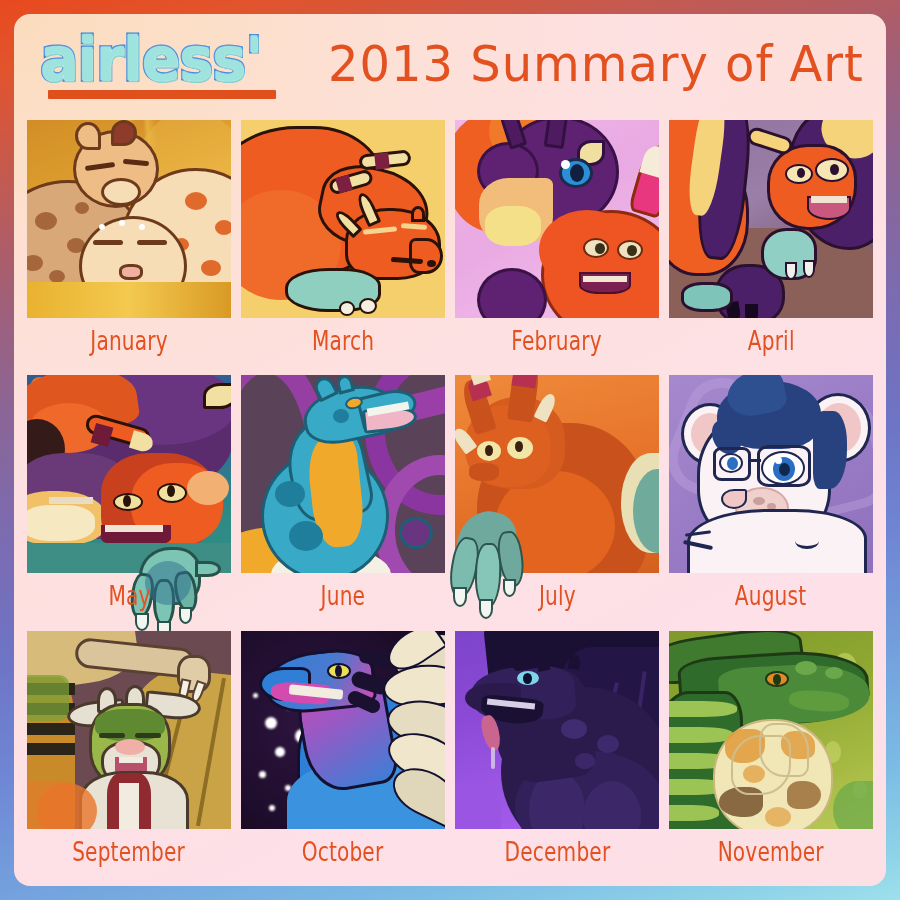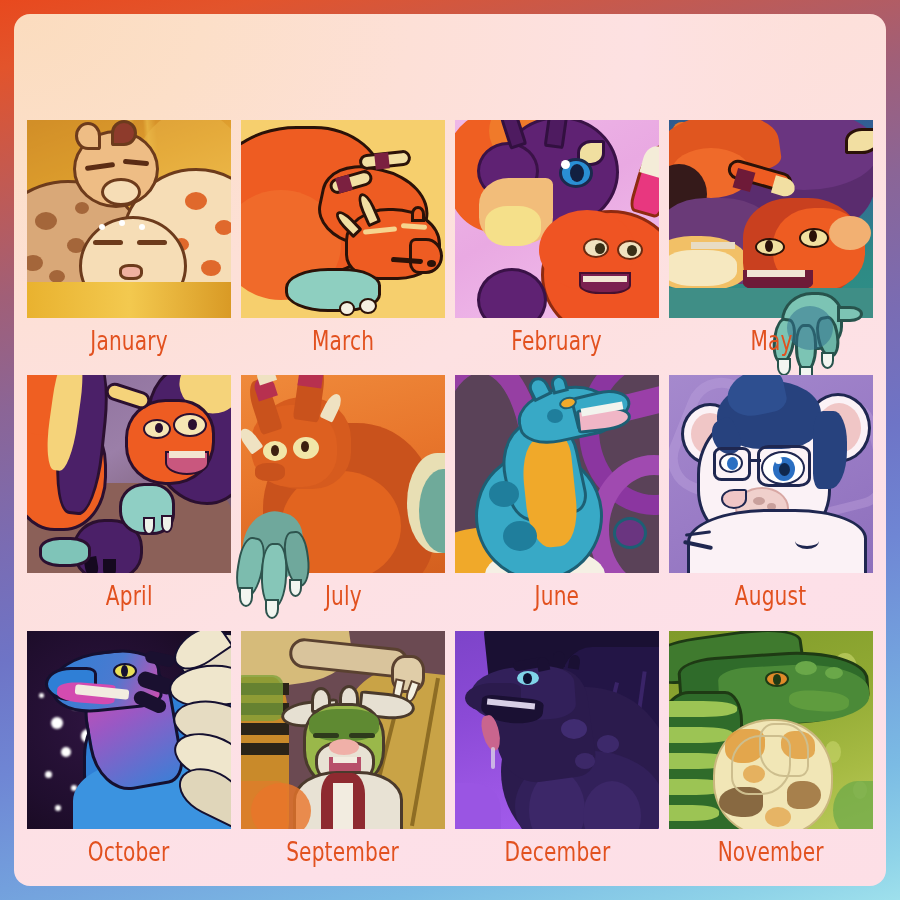--- a/index.html
+++ b/index.html
@@ -154,20 +154,27 @@
 
   
   .dec-bg{background:linear-gradient(165deg,#7d44c9 0%,#8b4ad6 35%,#9a55e3 65%,#a75ef0 100%);}
   .darkp{background:#2b1b4d;border-radius:50%;}
 </style>
 </head>
 <body>
 
 <div id="card">
 
+  <div id="header">
+    <div id="logo-block">
+      <div id="logo-word">airless'</div>
+      <div id="logo-underline"></div>
+    </div>
+    <div id="title">2013 Summary of Art</div>
+  </div>
 
   <div id="grid">
 
     <div class="cell">
       <div class="art-frame">
         <div class="art">
           <div class="bg jan-bg"></div>
           <div class="sh jan-straw" style="inset:0;opacity:.6"></div>
           <div class="sh" style="left:-30px;top:-20px;width:150px;height:120px;background:#d89a2c;border-radius:50%;opacity:.55"></div>
           <div class="sh" style="right:-20px;top:-10px;width:120px;height:150px;background:#eab548;border-radius:50%;opacity:.5"></div>
@@ -271,20 +278,58 @@
 
           <div class="sh" style="left:22px;bottom:-14px;width:70px;height:64px;background:#5f2273;border:3px solid #3a1247;border-radius:50%"></div>
         </div>
       </div>
       <div class="month-label">February</div>
     </div>
 
     <div class="cell">
       <div class="art-frame">
         <div class="art">
+          <div class="bg apr-bg"></div>
+          <div class="sh" style="left:0;bottom:0;width:100%;height:90px;background:#8b6058;border-radius:40% 30% 0 0"></div>
+          <div class="sh" style="right:6px;top:58px;width:40px;height:16px;background:#6f5576;border-radius:10px;transform:rotate(-8deg)"></div>
+          <div class="sh" style="right:22px;top:80px;width:32px;height:14px;background:#6f5576;border-radius:10px;transform:rotate(-8deg)"></div>
+
+          <div class="sh" style="left:-16px;top:36px;width:96px;height:120px;background:#ef5f22;border:3px solid #2b1030;border-radius:45%"></div>
+          <div class="sh" style="left:-20px;top:-10px;width:70px;height:70px;background:#ef5f22;border-radius:50%"></div>
+
+          <div class="sh" style="left:32px;top:-20px;width:46px;height:160px;background:#4b2068;border:3px solid #2b1030;border-radius:40%;transform:rotate(6deg)"></div>
+          <div class="sh" style="left:24px;top:-24px;width:28px;height:120px;background:#f5d37a;border-radius:40%;transform:rotate(8deg)"></div>
+          <div class="sh" style="left:46px;bottom:-8px;width:70px;height:62px;background:#4b2068;border:3px solid #2b1030;border-radius:45%"></div>
+          <div class="sh" style="left:58px;bottom:-4px;width:13px;height:20px;background:#15091f;border-radius:0 0 50% 50%;transform:rotate(-10deg)"></div>
+          <div class="sh" style="left:76px;bottom:-6px;width:13px;height:20px;background:#15091f;border-radius:0 0 50% 50%"></div>
+
+          <div class="sh" style="right:-26px;top:-10px;width:110px;height:140px;background:#4b2068;border:3px solid #2b1030;border-radius:40% 50% 50% 60%"></div>
+          <div class="sh" style="right:-10px;top:-16px;width:62px;height:54px;background:#f5d37a;border-radius:50%;transform:rotate(20deg)"></div>
+
+          <div class="sh" style="right:16px;top:24px;width:90px;height:86px;background:#ee5c22;border:3px solid #2b1030;border-radius:45% 40% 50% 45%"></div>
+          <div class="sh" style="right:24px;top:38px;width:34px;height:24px;background:#f6e6b4;border:2px solid #2b1030;border-radius:50%"></div>
+          <div class="sh" style="right:60px;top:44px;width:28px;height:20px;background:#f6e6b4;border:2px solid #2b1030;border-radius:50%"></div>
+          <div class="sh" style="right:34px;top:44px;width:9px;height:11px;background:#2b1030;border-radius:50%"></div>
+          <div class="sh" style="right:68px;top:48px;width:8px;height:10px;background:#2b1030;border-radius:50%"></div>
+          <div class="sh" style="right:22px;top:76px;width:44px;height:24px;background:#c9577e;border:2px solid #2b1030;border-radius:0 0 50% 50%"></div>
+          <div class="sh" style="right:26px;top:76px;width:36px;height:7px;background:#f2e4d0"></div>
+          <div class="sh" style="right:80px;top:12px;width:46px;height:18px;background:#f5d37a;border:3px solid #2b1030;border-radius:10px;transform:rotate(18deg)"></div>
+
+          <div class="sh" style="right:56px;top:108px;width:56px;height:52px;background:#8fcfc4;border:3px solid #2b1030;border-radius:45% 40% 40% 45%"></div>
+          <div class="sh" style="right:58px;top:140px;width:12px;height:18px;background:#eef2ea;border:2px solid #2b1030;border-radius:0 0 50% 50%"></div>
+          <div class="sh" style="right:76px;top:142px;width:12px;height:18px;background:#eef2ea;border:2px solid #2b1030;border-radius:0 0 50% 50%"></div>
+          <div class="sh" style="left:12px;bottom:6px;width:52px;height:30px;background:#7fc4b8;border:3px solid #2b1030;border-radius:40%"></div>
+        </div>
+      </div>
+      <div class="month-label">April</div>
+    </div>
+
+    <div class="cell">
+      <div class="art-frame">
+        <div class="art">
           <div class="bg may-bg"></div>
           <div class="sh" style="left:4px;top:2px;width:18px;height:16px;background:#e8782a;border-radius:50%"></div>
           <div class="sh" style="left:24px;top:-2px;width:22px;height:18px;background:#e8782a;border-radius:50%"></div>
           <div class="sh" style="left:46px;top:4px;width:14px;height:12px;background:#e8782a;border-radius:50%"></div>
 
           <div class="sh" style="left:16px;top:4px;width:190px;height:120px;background:#5a2c6e;border-radius:40% 30% 50% 40%"></div>
           <div class="sh" style="left:60px;top:-10px;width:150px;height:80px;background:#6a3580;border-radius:50%"></div>
 
           <div class="sh" style="left:-10px;top:-6px;width:120px;height:62px;background:#e0561f;border-radius:50% 60% 20% 40%;transform:rotate(-8deg)"></div>
           <div class="sh" style="left:2px;top:28px;width:80px;height:50px;background:#ef6a2a;border-radius:50%"></div>
@@ -324,53 +369,50 @@
           <div class="sh" style="left:152px;top:232px;width:13px;height:17px;background:#f2f5f0;border:2px solid #27534c;border-radius:0 0 60% 60%"></div>
           <div class="sh" style="left:118px;top:186px;width:46px;height:44px;background:#2e6e8e;border-radius:50%;opacity:.5"></div>
         </div>
       </div>
       <div class="month-label">May</div>
     </div>
 
     <div class="cell">
       <div class="art-frame">
         <div class="art">
-          <div class="bg apr-bg"></div>
-          <div class="sh" style="left:0;bottom:0;width:100%;height:90px;background:#8b6058;border-radius:40% 30% 0 0"></div>
-          <div class="sh" style="right:6px;top:58px;width:40px;height:16px;background:#6f5576;border-radius:10px;transform:rotate(-8deg)"></div>
-          <div class="sh" style="right:22px;top:80px;width:32px;height:14px;background:#6f5576;border-radius:10px;transform:rotate(-8deg)"></div>
-
-          <div class="sh" style="left:-16px;top:36px;width:96px;height:120px;background:#ef5f22;border:3px solid #2b1030;border-radius:45%"></div>
-          <div class="sh" style="left:-20px;top:-10px;width:70px;height:70px;background:#ef5f22;border-radius:50%"></div>
-
-          <div class="sh" style="left:32px;top:-20px;width:46px;height:160px;background:#4b2068;border:3px solid #2b1030;border-radius:40%;transform:rotate(6deg)"></div>
-          <div class="sh" style="left:24px;top:-24px;width:28px;height:120px;background:#f5d37a;border-radius:40%;transform:rotate(8deg)"></div>
-          <div class="sh" style="left:46px;bottom:-8px;width:70px;height:62px;background:#4b2068;border:3px solid #2b1030;border-radius:45%"></div>
-          <div class="sh" style="left:58px;bottom:-4px;width:13px;height:20px;background:#15091f;border-radius:0 0 50% 50%;transform:rotate(-10deg)"></div>
-          <div class="sh" style="left:76px;bottom:-6px;width:13px;height:20px;background:#15091f;border-radius:0 0 50% 50%"></div>
-
-          <div class="sh" style="right:-26px;top:-10px;width:110px;height:140px;background:#4b2068;border:3px solid #2b1030;border-radius:40% 50% 50% 60%"></div>
-          <div class="sh" style="right:-10px;top:-16px;width:62px;height:54px;background:#f5d37a;border-radius:50%;transform:rotate(20deg)"></div>
-
-          <div class="sh" style="right:16px;top:24px;width:90px;height:86px;background:#ee5c22;border:3px solid #2b1030;border-radius:45% 40% 50% 45%"></div>
-          <div class="sh" style="right:24px;top:38px;width:34px;height:24px;background:#f6e6b4;border:2px solid #2b1030;border-radius:50%"></div>
-          <div class="sh" style="right:60px;top:44px;width:28px;height:20px;background:#f6e6b4;border:2px solid #2b1030;border-radius:50%"></div>
-          <div class="sh" style="right:34px;top:44px;width:9px;height:11px;background:#2b1030;border-radius:50%"></div>
-          <div class="sh" style="right:68px;top:48px;width:8px;height:10px;background:#2b1030;border-radius:50%"></div>
-          <div class="sh" style="right:22px;top:76px;width:44px;height:24px;background:#c9577e;border:2px solid #2b1030;border-radius:0 0 50% 50%"></div>
-          <div class="sh" style="right:26px;top:76px;width:36px;height:7px;background:#f2e4d0"></div>
-          <div class="sh" style="right:80px;top:12px;width:46px;height:18px;background:#f5d37a;border:3px solid #2b1030;border-radius:10px;transform:rotate(18deg)"></div>
-
-          <div class="sh" style="right:56px;top:108px;width:56px;height:52px;background:#8fcfc4;border:3px solid #2b1030;border-radius:45% 40% 40% 45%"></div>
-          <div class="sh" style="right:58px;top:140px;width:12px;height:18px;background:#eef2ea;border:2px solid #2b1030;border-radius:0 0 50% 50%"></div>
-          <div class="sh" style="right:76px;top:142px;width:12px;height:18px;background:#eef2ea;border:2px solid #2b1030;border-radius:0 0 50% 50%"></div>
-          <div class="sh" style="left:12px;bottom:6px;width:52px;height:30px;background:#7fc4b8;border:3px solid #2b1030;border-radius:40%"></div>
-        </div>
-      </div>
-      <div class="month-label">April</div>
+          <div class="bg jun-bg"></div>
+
+          <div class="sh" style="left:-40px;top:-24px;width:130px;height:240px;border:22px solid #9a3fa8;border-radius:50%;opacity:.95"></div>
+          <div class="sh" style="right:-70px;top:-30px;width:150px;height:170px;border:20px solid #8b36a0;border-radius:50%"></div>
+          <div class="sh" style="right:-60px;top:80px;width:130px;height:150px;border:20px solid #a04ab0;border-radius:50%"></div>
+          <div class="sh" style="right:-20px;top:18px;width:90px;height:26px;background:#9a3fa8;border-radius:12px;transform:rotate(-14deg)"></div>
+
+          <div class="sh" style="left:-30px;bottom:-24px;width:130px;height:70px;background:#f0a92a;border-radius:50%"></div>
+          <div class="sh" style="left:30px;bottom:-30px;width:120px;height:56px;background:#f5f0e4;border-radius:50%"></div>
+
+          <div class="sh teal" style="left:20px;top:76px;width:128px;height:130px"></div>
+          <div class="sh" style="left:48px;top:44px;width:78px;height:100px;background:#38a9c6;border:3px solid #1d5f74;border-radius:50% 40% 20% 30%;transform:rotate(-12deg)"></div>
+
+          <div class="sh" style="left:70px;top:62px;width:50px;height:110px;background:#f0a92a;border-radius:40% 20% 40% 40%;transform:rotate(-6deg)"></div>
+
+          <div class="sh" style="left:62px;top:12px;width:94px;height:54px;background:#38a9c6;border:3px solid #1d5f74;border-radius:50% 50% 20% 40%;transform:rotate(-12deg)"></div>
+          <div class="sh" style="left:118px;top:16px;width:58px;height:34px;background:#38a9c6;border:3px solid #1d5f74;border-radius:10% 50% 50% 10%;transform:rotate(-14deg)"></div>
+          <div class="sh" style="left:122px;top:32px;width:54px;height:24px;background:#f0b6c6;border:3px solid #1d5f74;border-radius:10% 50% 50% 10%;transform:rotate(-6deg)"></div>
+          <div class="sh" style="left:126px;top:30px;width:42px;height:8px;background:#f2f4ee;transform:rotate(-10deg)"></div>
+          <div class="sh" style="left:104px;top:22px;width:18px;height:12px;background:#f0a92a;border:2px solid #1d5f74;border-radius:50%;transform:rotate(-14deg)"></div>
+          <div class="sh" style="left:74px;top:2px;width:20px;height:22px;background:#38a9c6;border:3px solid #1d5f74;border-radius:50% 50% 0 0;transform:rotate(-26deg)"></div>
+          <div class="sh" style="left:96px;top:0px;width:16px;height:18px;background:#38a9c6;border:3px solid #1d5f74;border-radius:50% 50% 0 0;transform:rotate(-14deg)"></div>
+
+          <div class="sh" style="left:34px;top:106px;width:30px;height:26px;background:#1f7e9c;border-radius:50%"></div>
+          <div class="sh" style="left:48px;top:146px;width:34px;height:30px;background:#1f7e9c;border-radius:50%"></div>
+          <div class="sh" style="left:92px;top:34px;width:16px;height:14px;background:#1f7e9c;border-radius:50%"></div>
+          <div class="sh" style="right:12px;bottom:24px;width:34px;height:32px;background:#6a3580;border:3px solid #1d5f74;border-radius:50%"></div>
+        </div>
+      </div>
+      <div class="month-label">June</div>
     </div>
 
     <div class="cell">
       <div class="art-frame">
         <div class="art">
           <div class="bg jul-bg"></div>
 
           <div class="sh" style="left:22px;top:48px;width:170px;height:170px;background:#c9521c;border-radius:50% 45% 30% 40%"></div>
           <div class="sh" style="left:40px;top:96px;width:120px;height:110px;background:#e2641f;border-radius:50%"></div>
           <div class="sh" style="left:14px;top:22px;width:96px;height:92px;background:#d65b1e;border-radius:50% 45% 40% 45%"></div>
@@ -404,55 +446,20 @@
           <div class="sh" style="left:24px;top:224px;width:14px;height:20px;background:#f2f5f0;border:2px solid #2e544e;border-radius:0 0 60% 60%"></div>
           <div class="sh" style="left:48px;top:204px;width:13px;height:18px;background:#f2f5f0;border:2px solid #2e544e;border-radius:0 0 60% 60%"></div>
         </div>
       </div>
       <div class="month-label">July</div>
     </div>
 
     <div class="cell">
       <div class="art-frame">
         <div class="art">
-          <div class="bg jun-bg"></div>
-
-          <div class="sh" style="left:-40px;top:-24px;width:130px;height:240px;border:22px solid #9a3fa8;border-radius:50%;opacity:.95"></div>
-          <div class="sh" style="right:-70px;top:-30px;width:150px;height:170px;border:20px solid #8b36a0;border-radius:50%"></div>
-          <div class="sh" style="right:-60px;top:80px;width:130px;height:150px;border:20px solid #a04ab0;border-radius:50%"></div>
-          <div class="sh" style="right:-20px;top:18px;width:90px;height:26px;background:#9a3fa8;border-radius:12px;transform:rotate(-14deg)"></div>
-
-          <div class="sh" style="left:-30px;bottom:-24px;width:130px;height:70px;background:#f0a92a;border-radius:50%"></div>
-          <div class="sh" style="left:30px;bottom:-30px;width:120px;height:56px;background:#f5f0e4;border-radius:50%"></div>
-
-          <div class="sh teal" style="left:20px;top:76px;width:128px;height:130px"></div>
-          <div class="sh" style="left:48px;top:44px;width:78px;height:100px;background:#38a9c6;border:3px solid #1d5f74;border-radius:50% 40% 20% 30%;transform:rotate(-12deg)"></div>
-
-          <div class="sh" style="left:70px;top:62px;width:50px;height:110px;background:#f0a92a;border-radius:40% 20% 40% 40%;transform:rotate(-6deg)"></div>
-
-          <div class="sh" style="left:62px;top:12px;width:94px;height:54px;background:#38a9c6;border:3px solid #1d5f74;border-radius:50% 50% 20% 40%;transform:rotate(-12deg)"></div>
-          <div class="sh" style="left:118px;top:16px;width:58px;height:34px;background:#38a9c6;border:3px solid #1d5f74;border-radius:10% 50% 50% 10%;transform:rotate(-14deg)"></div>
-          <div class="sh" style="left:122px;top:32px;width:54px;height:24px;background:#f0b6c6;border:3px solid #1d5f74;border-radius:10% 50% 50% 10%;transform:rotate(-6deg)"></div>
-          <div class="sh" style="left:126px;top:30px;width:42px;height:8px;background:#f2f4ee;transform:rotate(-10deg)"></div>
-          <div class="sh" style="left:104px;top:22px;width:18px;height:12px;background:#f0a92a;border:2px solid #1d5f74;border-radius:50%;transform:rotate(-14deg)"></div>
-          <div class="sh" style="left:74px;top:2px;width:20px;height:22px;background:#38a9c6;border:3px solid #1d5f74;border-radius:50% 50% 0 0;transform:rotate(-26deg)"></div>
-          <div class="sh" style="left:96px;top:0px;width:16px;height:18px;background:#38a9c6;border:3px solid #1d5f74;border-radius:50% 50% 0 0;transform:rotate(-14deg)"></div>
-
-          <div class="sh" style="left:34px;top:106px;width:30px;height:26px;background:#1f7e9c;border-radius:50%"></div>
-          <div class="sh" style="left:48px;top:146px;width:34px;height:30px;background:#1f7e9c;border-radius:50%"></div>
-          <div class="sh" style="left:92px;top:34px;width:16px;height:14px;background:#1f7e9c;border-radius:50%"></div>
-          <div class="sh" style="right:12px;bottom:24px;width:34px;height:32px;background:#6a3580;border:3px solid #1d5f74;border-radius:50%"></div>
-        </div>
-      </div>
-      <div class="month-label">June</div>
-    </div>
-
-    <div class="cell">
-      <div class="art-frame">
-        <div class="art">
           <div class="bg aug-bg"></div>
           <div class="sh" style="left:6px;top:10px;width:120px;height:120px;border:10px solid #b79ad8;border-radius:30%;transform:rotate(22deg);opacity:.55"></div>
           <div class="sh" style="right:-10px;top:30px;width:110px;height:110px;border:9px solid #b79ad8;border-radius:28%;transform:rotate(-14deg);opacity:.5"></div>
 
           <div class="sh" style="left:12px;top:28px;width:58px;height:62px;background:#fbf2f6;border:3px solid #1f2750;border-radius:50%"></div>
           <div class="sh" style="left:22px;top:38px;width:38px;height:42px;background:#f0c6c6;border-radius:50%"></div>
           <div class="sh" style="right:2px;top:18px;width:66px;height:70px;background:#fbf2f6;border:3px solid #1f2750;border-radius:50%"></div>
           <div class="sh" style="right:12px;top:28px;width:44px;height:50px;background:#f0c6c6;border-radius:50%"></div>
 
           <div class="sh" style="left:28px;top:34px;width:134px;height:136px;background:#fbf2f6;border:3px solid #1f2750;border-radius:48% 48% 40% 40%"></div>
@@ -478,20 +485,66 @@
           <div class="sh" style="left:84px;top:122px;width:12px;height:8px;background:#c9a09c;border-radius:50%"></div>
           <div class="sh" style="left:98px;top:128px;width:9px;height:7px;background:#c9a09c;border-radius:50%"></div>
 
           <div class="sh" style="left:18px;bottom:-10px;width:180px;height:74px;background:#fbf2f6;border:3px solid #1f2750;border-radius:45% 40% 10% 10%"></div>
           <div class="sh" style="left:126px;bottom:24px;width:24px;height:16px;border-bottom:3px solid #1f2750;border-radius:0 0 50% 50%"></div>
           <div class="sh" style="left:14px;bottom:26px;width:30px;height:4px;background:#1f2750;border-radius:2px;transform:rotate(12deg)"></div>
           <div class="sh" style="left:16px;bottom:38px;width:26px;height:3px;background:#1f2750;border-radius:2px;transform:rotate(-8deg)"></div>
         </div>
       </div>
       <div class="month-label">August</div>
+    </div>
+
+    <div class="cell">
+      <div class="art-frame">
+        <div class="art">
+          <div class="bg sep-bg"></div>
+
+          <div class="sh" style="left:-20px;top:-16px;width:130px;height:70px;background:#d6bb7a;border-radius:0 0 40% 10%;transform:rotate(-8deg)"></div>
+          <div class="sh" style="right:-22px;top:40px;width:130px;height:170px;background:#c9a346;border-radius:40% 0 0 20%;transform:rotate(6deg)"></div>
+          <div class="sh" style="right:18px;top:46px;width:4px;height:150px;background:#8e6d24;transform:rotate(10deg)"></div>
+          <div class="sh" style="right:58px;top:58px;width:4px;height:130px;background:#8e6d24;transform:rotate(14deg)"></div>
+
+          <div class="sh" style="left:48px;top:12px;width:120px;height:30px;background:#d9c49c;border:3px solid #5a4130;border-radius:16px;transform:rotate(6deg)"></div>
+          <div class="sh" style="left:150px;top:24px;width:34px;height:38px;background:#e0cda8;border:3px solid #5a4130;border-radius:40%"></div>
+          <div class="sh" style="left:152px;top:48px;width:10px;height:24px;background:#f4f0e2;border:2px solid #5a4130;border-radius:0 0 60% 60%;transform:rotate(12deg)"></div>
+          <div class="sh" style="left:166px;top:50px;width:10px;height:22px;background:#f4f0e2;border:2px solid #5a4130;border-radius:0 0 60% 60%;transform:rotate(20deg)"></div>
+
+          <div class="sh" style="left:-8px;top:46px;width:56px;height:160px;background:#c98a2a;border-radius:20% 30% 10% 10%"></div>
+          <div class="sh" style="left:-8px;top:52px;width:56px;height:12px;background:#2b2418"></div>
+          <div class="sh" style="left:-8px;top:72px;width:56px;height:12px;background:#2b2418"></div>
+          <div class="sh" style="left:-8px;top:92px;width:56px;height:12px;background:#2b2418"></div>
+          <div class="sh" style="left:-8px;top:112px;width:56px;height:12px;background:#2b2418"></div>
+          <div class="sh" style="left:-8px;top:44px;width:50px;height:46px;background:#7ba23a;border-radius:20%;opacity:.75"></div>
+          <div class="sh" style="left:-8px;top:150px;width:54px;height:56px;background:#e8762a;border-radius:20%;opacity:.55"></div>
+
+          <div class="sh" style="left:40px;top:70px;width:58px;height:26px;background:#e6e0d2;border:3px solid #4a3a2c;border-radius:50% 10% 10% 50%;transform:rotate(-6deg)"></div>
+          <div class="sh" style="right:30px;top:62px;width:56px;height:26px;background:#e6e0d2;border:3px solid #4a3a2c;border-radius:10% 50% 50% 10%;transform:rotate(6deg)"></div>
+          <div class="sh" style="left:70px;top:56px;width:20px;height:26px;background:#e6e0d2;border:3px solid #4a3a2c;border-radius:50% 50% 10% 10%"></div>
+          <div class="sh" style="left:98px;top:54px;width:20px;height:26px;background:#e6e0d2;border:3px solid #4a3a2c;border-radius:50% 50% 10% 10%"></div>
+
+          <div class="sh" style="left:62px;top:72px;width:82px;height:86px;background:#9ab84a;border:3px solid #4a3a2c;border-radius:40% 40% 45% 45%"></div>
+          <div class="sh" style="left:68px;top:78px;width:70px;height:32px;background:#5f8a32;border-radius:40%"></div>
+          <div class="sh" style="left:72px;top:102px;width:26px;height:5px;background:#2e3a1c;border-radius:3px"></div>
+          <div class="sh" style="left:108px;top:102px;width:26px;height:5px;background:#2e3a1c;border-radius:3px"></div>
+          <div class="sh" style="left:74px;top:110px;width:60px;height:46px;background:#e8e2d4;border:3px solid #4a3a2c;border-radius:40% 40% 50% 50%"></div>
+          <div class="sh" style="left:88px;top:108px;width:30px;height:16px;background:#f0b0a8;border-radius:50%"></div>
+          <div class="sh" style="left:88px;top:126px;width:32px;height:26px;background:#b7506a;border-radius:0 0 50% 50%"></div>
+          <div class="sh" style="left:92px;top:126px;width:24px;height:6px;background:#f2ece0"></div>
+
+          <div class="sh" style="left:52px;bottom:-14px;width:110px;height:72px;background:#e8e2d4;border:3px solid #4a3a2c;border-radius:40% 40% 10% 10%"></div>
+          <div class="sh" style="left:80px;bottom:-14px;width:44px;height:70px;background:#8e2a30;border-radius:30% 30% 0 0"></div>
+          <div class="sh" style="left:92px;bottom:-14px;width:20px;height:60px;background:#f2ece0"></div>
+          <div class="sh" style="left:10px;bottom:-10px;width:60px;height:56px;background:#e8762a;border-radius:50%;opacity:.8"></div>
+        </div>
+      </div>
+      <div class="month-label">September</div>
     </div>
 
     <div class="cell">
       <div class="art-frame">
         <div class="art">
           <div class="bg oct-bg"></div>
           <div class="sh star" style="left:24px;top:86px;width:12px;height:12px"></div>
           <div class="sh star" style="left:44px;top:70px;width:9px;height:9px"></div>
           <div class="sh star" style="left:54px;top:98px;width:14px;height:14px"></div>
           <div class="sh star" style="left:34px;top:116px;width:10px;height:10px"></div>
@@ -526,66 +579,20 @@
           <div class="sh" style="right:-14px;top:140px;width:68px;height:44px;background:#e0d6ba;border:2px solid #151030;border-radius:50% 50% 0 50%;transform:rotate(26deg)"></div>
           <div class="sh" style="right:2px;top:0px;width:58px;height:34px;background:#efe6cc;border:2px solid #151030;border-radius:50% 50% 0 50%;transform:rotate(-34deg)"></div>
         </div>
       </div>
       <div class="month-label">October</div>
     </div>
 
     <div class="cell">
       <div class="art-frame">
         <div class="art">
-          <div class="bg sep-bg"></div>
-
-          <div class="sh" style="left:-20px;top:-16px;width:130px;height:70px;background:#d6bb7a;border-radius:0 0 40% 10%;transform:rotate(-8deg)"></div>
-          <div class="sh" style="right:-22px;top:40px;width:130px;height:170px;background:#c9a346;border-radius:40% 0 0 20%;transform:rotate(6deg)"></div>
-          <div class="sh" style="right:18px;top:46px;width:4px;height:150px;background:#8e6d24;transform:rotate(10deg)"></div>
-          <div class="sh" style="right:58px;top:58px;width:4px;height:130px;background:#8e6d24;transform:rotate(14deg)"></div>
-
-          <div class="sh" style="left:48px;top:12px;width:120px;height:30px;background:#d9c49c;border:3px solid #5a4130;border-radius:16px;transform:rotate(6deg)"></div>
-          <div class="sh" style="left:150px;top:24px;width:34px;height:38px;background:#e0cda8;border:3px solid #5a4130;border-radius:40%"></div>
-          <div class="sh" style="left:152px;top:48px;width:10px;height:24px;background:#f4f0e2;border:2px solid #5a4130;border-radius:0 0 60% 60%;transform:rotate(12deg)"></div>
-          <div class="sh" style="left:166px;top:50px;width:10px;height:22px;background:#f4f0e2;border:2px solid #5a4130;border-radius:0 0 60% 60%;transform:rotate(20deg)"></div>
-
-          <div class="sh" style="left:-8px;top:46px;width:56px;height:160px;background:#c98a2a;border-radius:20% 30% 10% 10%"></div>
-          <div class="sh" style="left:-8px;top:52px;width:56px;height:12px;background:#2b2418"></div>
-          <div class="sh" style="left:-8px;top:72px;width:56px;height:12px;background:#2b2418"></div>
-          <div class="sh" style="left:-8px;top:92px;width:56px;height:12px;background:#2b2418"></div>
-          <div class="sh" style="left:-8px;top:112px;width:56px;height:12px;background:#2b2418"></div>
-          <div class="sh" style="left:-8px;top:44px;width:50px;height:46px;background:#7ba23a;border-radius:20%;opacity:.75"></div>
-          <div class="sh" style="left:-8px;top:150px;width:54px;height:56px;background:#e8762a;border-radius:20%;opacity:.55"></div>
-
-          <div class="sh" style="left:40px;top:70px;width:58px;height:26px;background:#e6e0d2;border:3px solid #4a3a2c;border-radius:50% 10% 10% 50%;transform:rotate(-6deg)"></div>
-          <div class="sh" style="right:30px;top:62px;width:56px;height:26px;background:#e6e0d2;border:3px solid #4a3a2c;border-radius:10% 50% 50% 10%;transform:rotate(6deg)"></div>
-          <div class="sh" style="left:70px;top:56px;width:20px;height:26px;background:#e6e0d2;border:3px solid #4a3a2c;border-radius:50% 50% 10% 10%"></div>
-          <div class="sh" style="left:98px;top:54px;width:20px;height:26px;background:#e6e0d2;border:3px solid #4a3a2c;border-radius:50% 50% 10% 10%"></div>
-
-          <div class="sh" style="left:62px;top:72px;width:82px;height:86px;background:#9ab84a;border:3px solid #4a3a2c;border-radius:40% 40% 45% 45%"></div>
-          <div class="sh" style="left:68px;top:78px;width:70px;height:32px;background:#5f8a32;border-radius:40%"></div>
-          <div class="sh" style="left:72px;top:102px;width:26px;height:5px;background:#2e3a1c;border-radius:3px"></div>
-          <div class="sh" style="left:108px;top:102px;width:26px;height:5px;background:#2e3a1c;border-radius:3px"></div>
-          <div class="sh" style="left:74px;top:110px;width:60px;height:46px;background:#e8e2d4;border:3px solid #4a3a2c;border-radius:40% 40% 50% 50%"></div>
-          <div class="sh" style="left:88px;top:108px;width:30px;height:16px;background:#f0b0a8;border-radius:50%"></div>
-          <div class="sh" style="left:88px;top:126px;width:32px;height:26px;background:#b7506a;border-radius:0 0 50% 50%"></div>
-          <div class="sh" style="left:92px;top:126px;width:24px;height:6px;background:#f2ece0"></div>
-
-          <div class="sh" style="left:52px;bottom:-14px;width:110px;height:72px;background:#e8e2d4;border:3px solid #4a3a2c;border-radius:40% 40% 10% 10%"></div>
-          <div class="sh" style="left:80px;bottom:-14px;width:44px;height:70px;background:#8e2a30;border-radius:30% 30% 0 0"></div>
-          <div class="sh" style="left:92px;bottom:-14px;width:20px;height:60px;background:#f2ece0"></div>
-          <div class="sh" style="left:10px;bottom:-10px;width:60px;height:56px;background:#e8762a;border-radius:50%;opacity:.8"></div>
-        </div>
-      </div>
-      <div class="month-label">September</div>
-    </div>
-
-    <div class="cell">
-      <div class="art-frame">
-        <div class="art">
           <div class="bg dec-bg"></div>
 
           <div class="sh" style="left:34px;top:-20px;width:200px;height:130px;background:#1a1033;border-radius:10% 40% 60% 10%;transform:rotate(-6deg)"></div>
           <div class="sh" style="right:-10px;top:16px;width:110px;height:140px;background:#231546;border-radius:30% 10% 40% 40%"></div>
           <div class="sh" style="right:20px;top:40px;width:4px;height:110px;background:#3a2468;transform:rotate(8deg)"></div>
           <div class="sh" style="right:52px;top:50px;width:4px;height:100px;background:#3a2468;transform:rotate(14deg)"></div>
 
           <div class="sh darkp" style="left:46px;top:56px;width:170px;height:170px;background:#2b1b4d"></div>
           <div class="sh darkp" style="left:60px;top:120px;width:150px;height:110px;background:#32205a"></div>
           <div class="sh" style="left:74px;top:140px;width:56px;height:78px;background:#3c2768;border-radius:50%"></div>

